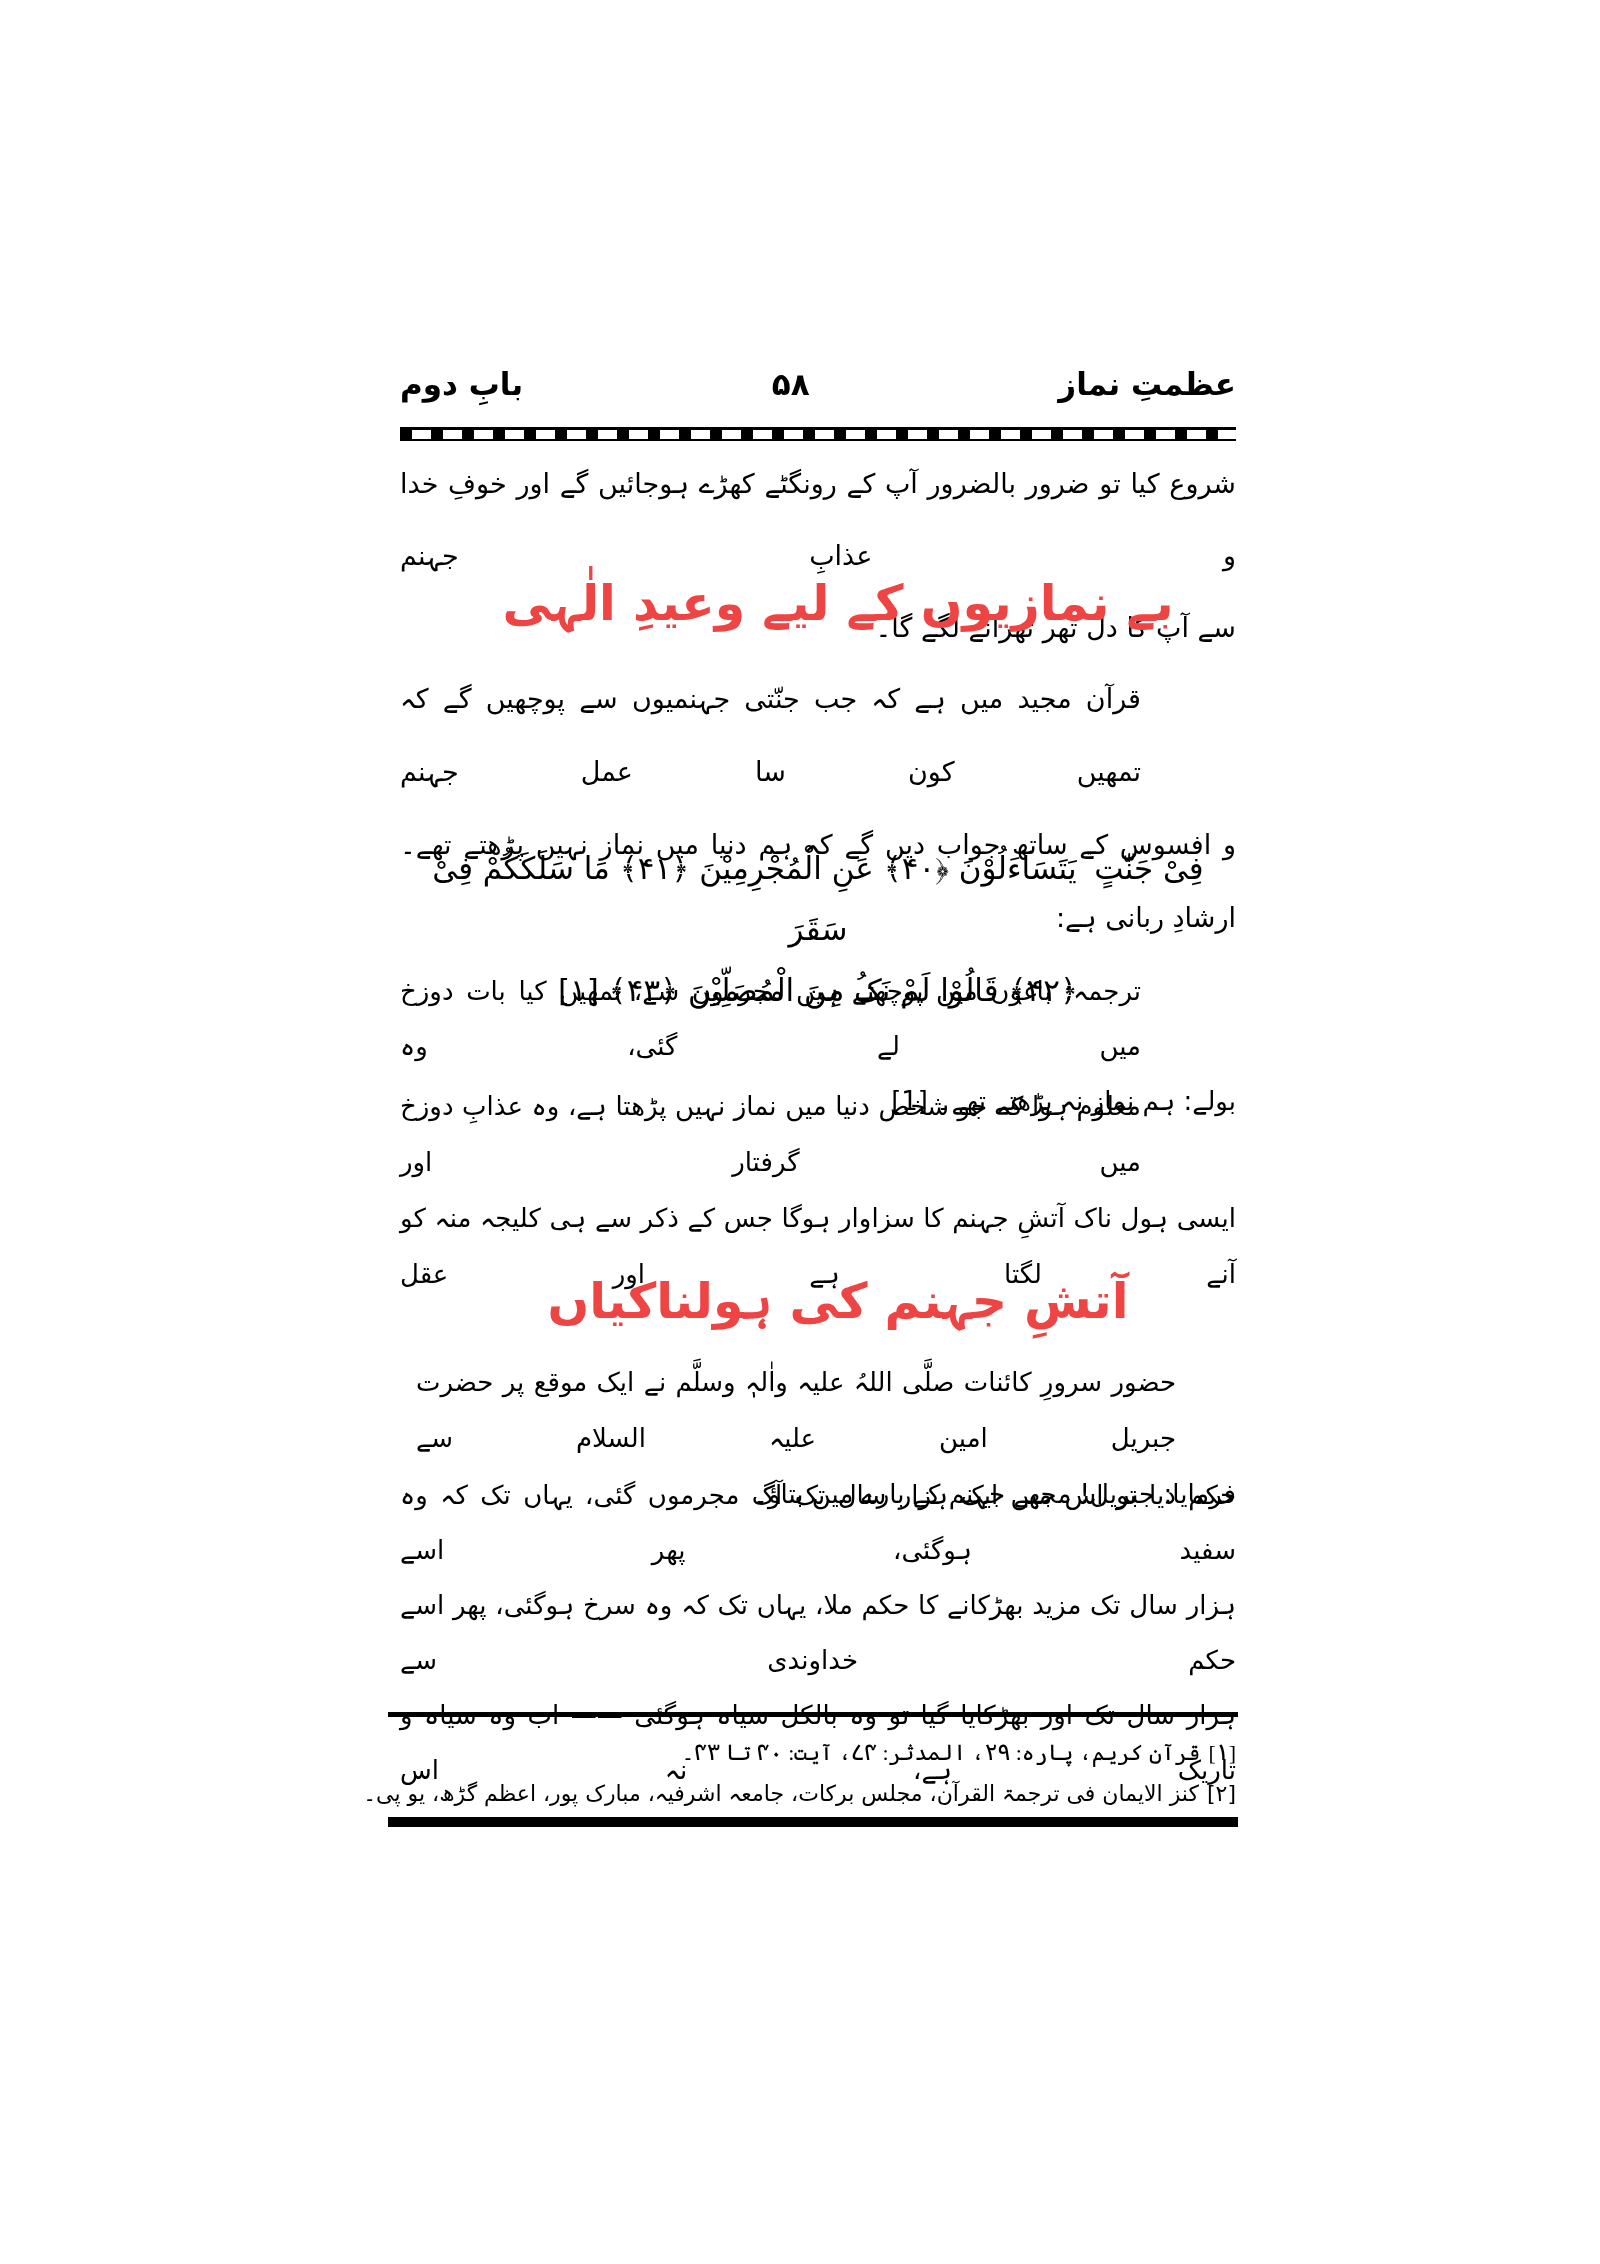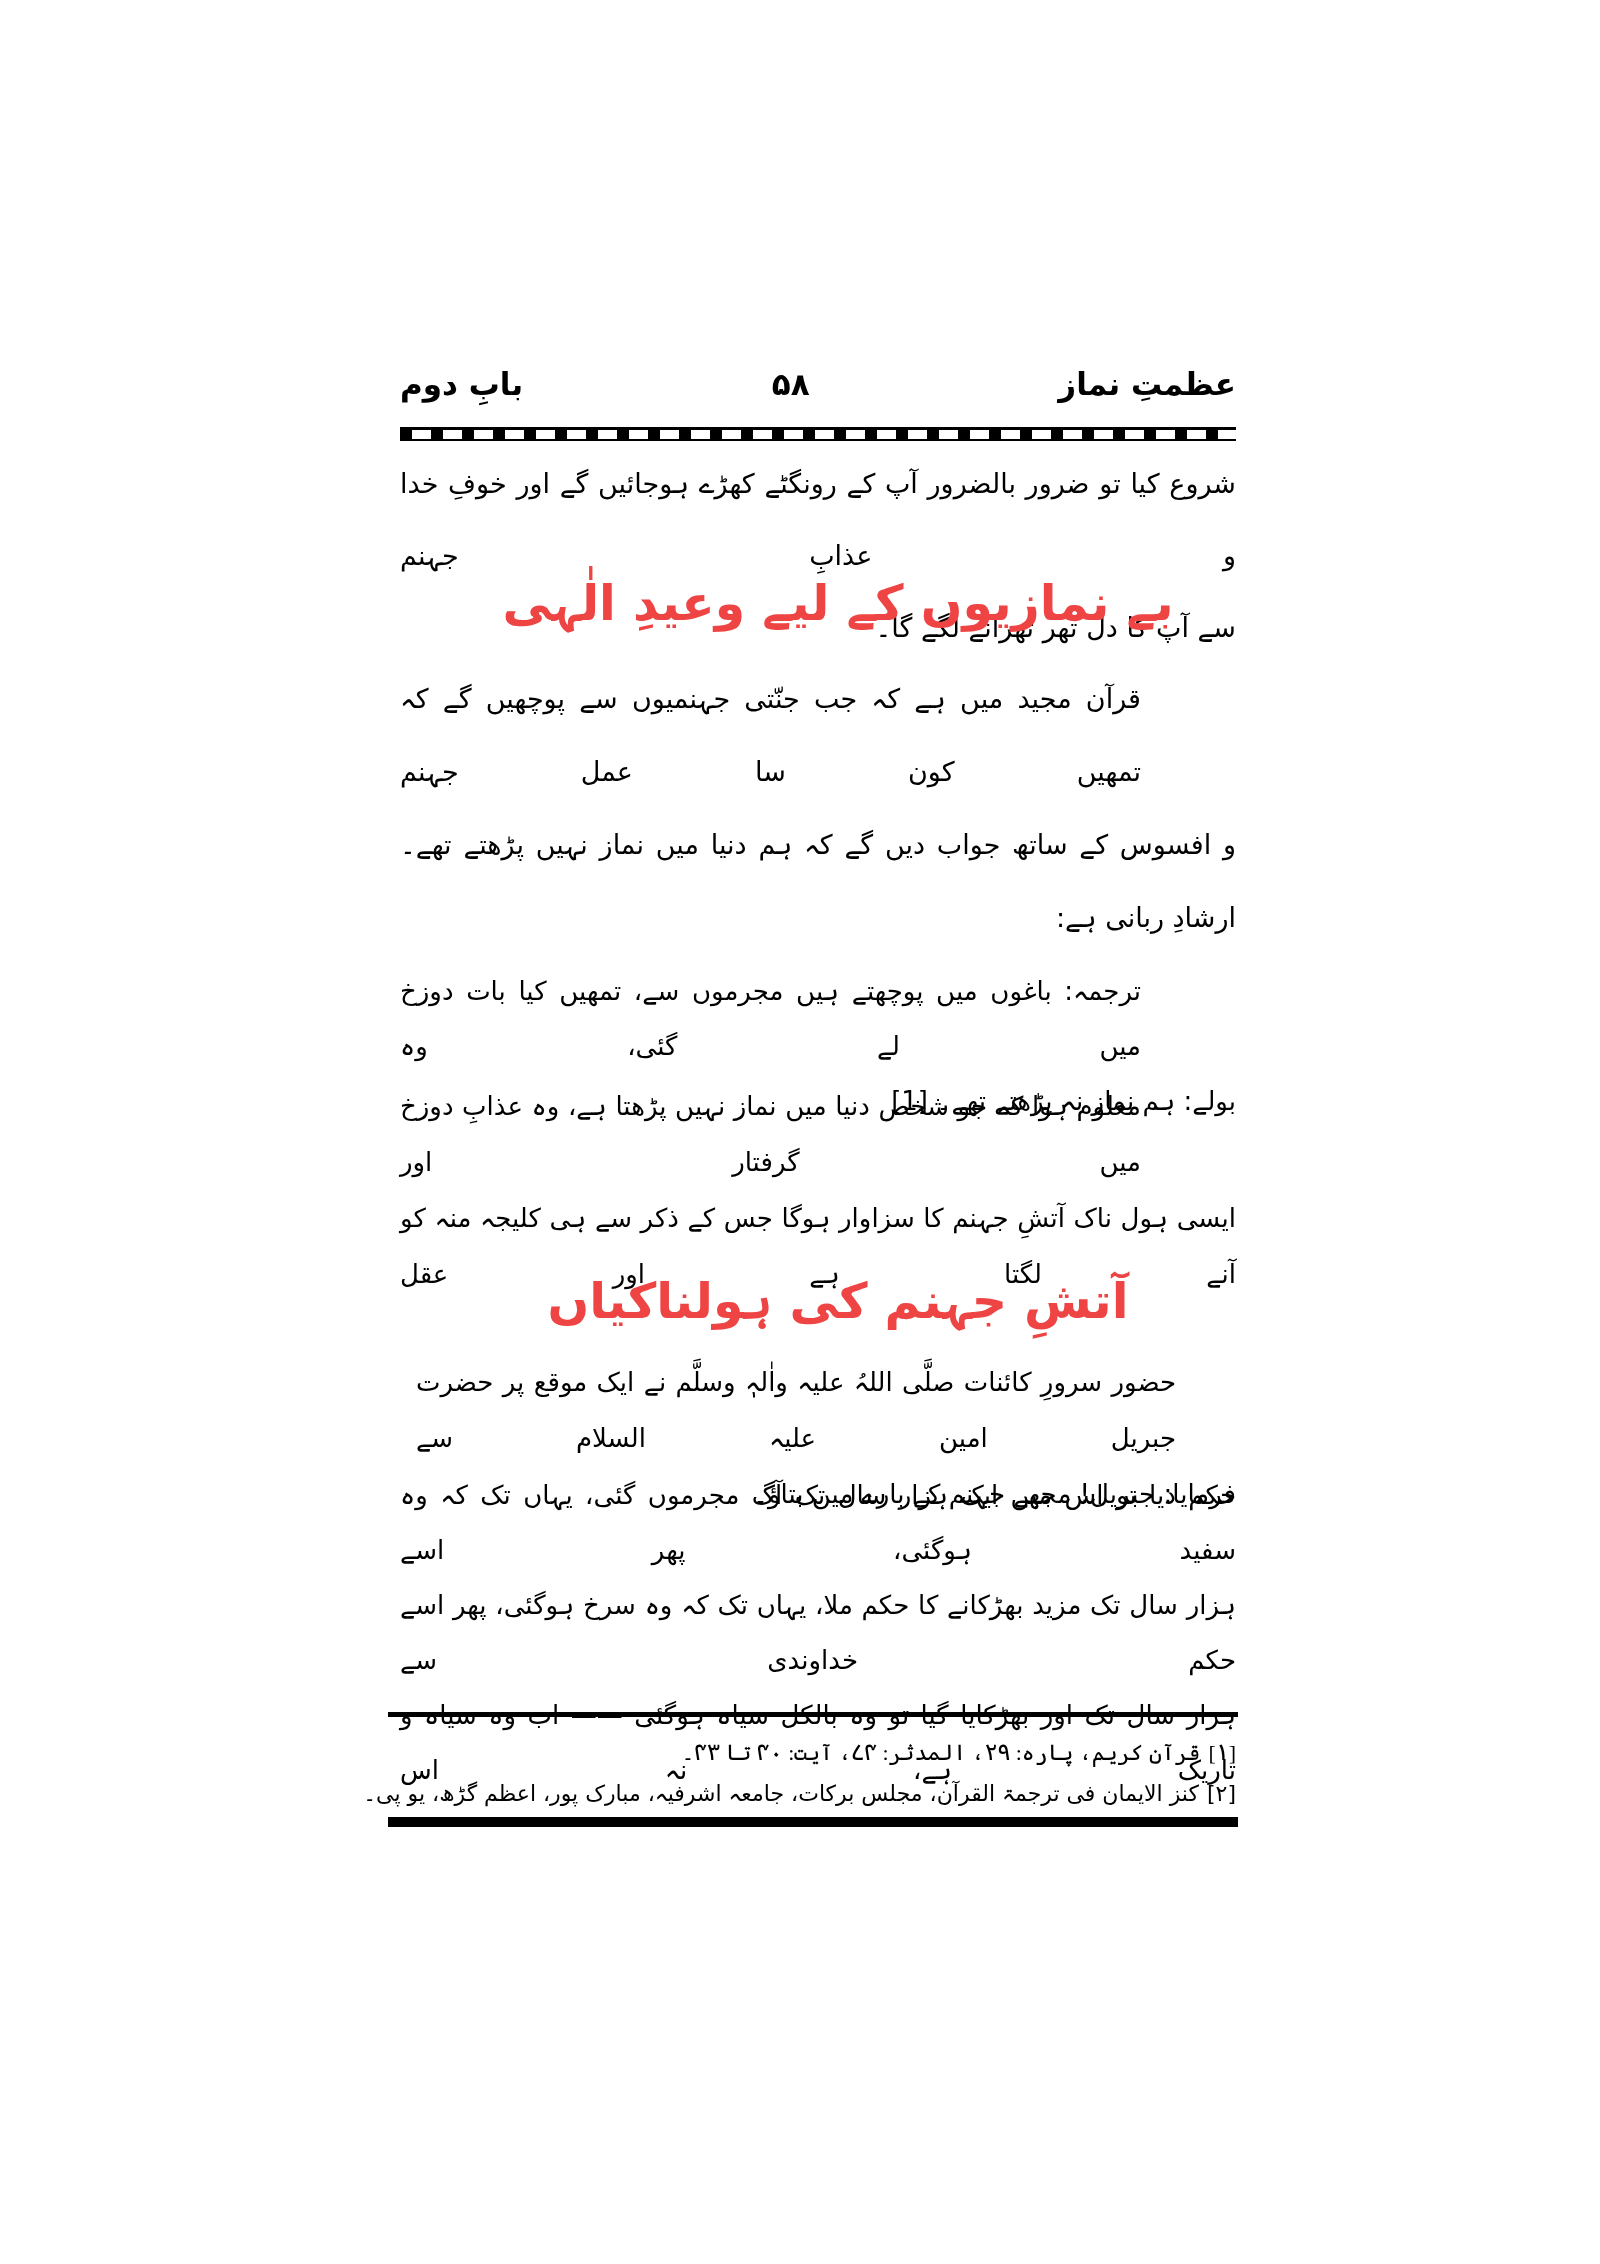--- a/index.html
+++ b/index.html
@@ -81,20 +81,24 @@
     <div class="line last">سے آپ کا دل تھر تھرانے لگے گا۔</div>
   </div>
 
   <div class="section-heading h1">بے نمازیوں کے لیے وعیدِ الٰہی</div>
 
   <div class="tblock quran-intro">
     <div class="line first">قرآن مجید میں ہے کہ جب جنّتی جہنمیوں سے پوچھیں گے کہ تمھیں کون سا عمل جہنم</div>
     <div class="line last">و افسوس کے ساتھ جواب دیں گے کہ ہم دنیا میں نماز نہیں پڑھتے تھے۔ ارشادِ ربانی ہے:</div>
   </div>
 
+  <div class="tblock verse">
+    <div class="line">فِیْ جَنّٰتٍ ۛ یَتَسَآءَلُوْنَ ﴿۴۰﴾ عَنِ الْمُجْرِمِیْنَ ﴿۴۱﴾ مَا سَلَکَکُمْ فِیْ سَقَرَ</div>
+    <div class="line">﴿۴۲﴾ قَالُوْا لَمْ نَکُ مِنَ الْمُصَلِّیْنَ ﴿۴۳﴾ [۱]</div>
+  </div>
 
   <div class="tblock translation">
     <div class="line first">ترجمہ: باغوں میں پوچھتے ہیں مجرموں سے، تمھیں کیا بات دوزخ میں لے گئی، وہ</div>
     <div class="line last">بولے: ہم نماز نہ پڑھتے تھے۔ [1]</div>
   </div>
 
   <div class="tblock commentary">
     <div class="line first">معلوم ہوا کہ جو شخص دنیا میں نماز نہیں پڑھتا ہے، وہ عذابِ دوزخ میں گرفتار اور</div>
     <div class="line">ایسی ہول ناک آتشِ جہنم کا سزاوار ہوگا جس کے ذکر سے ہی کلیجہ منہ کو آنے لگتا ہے اور عقل</div>
   </div>

